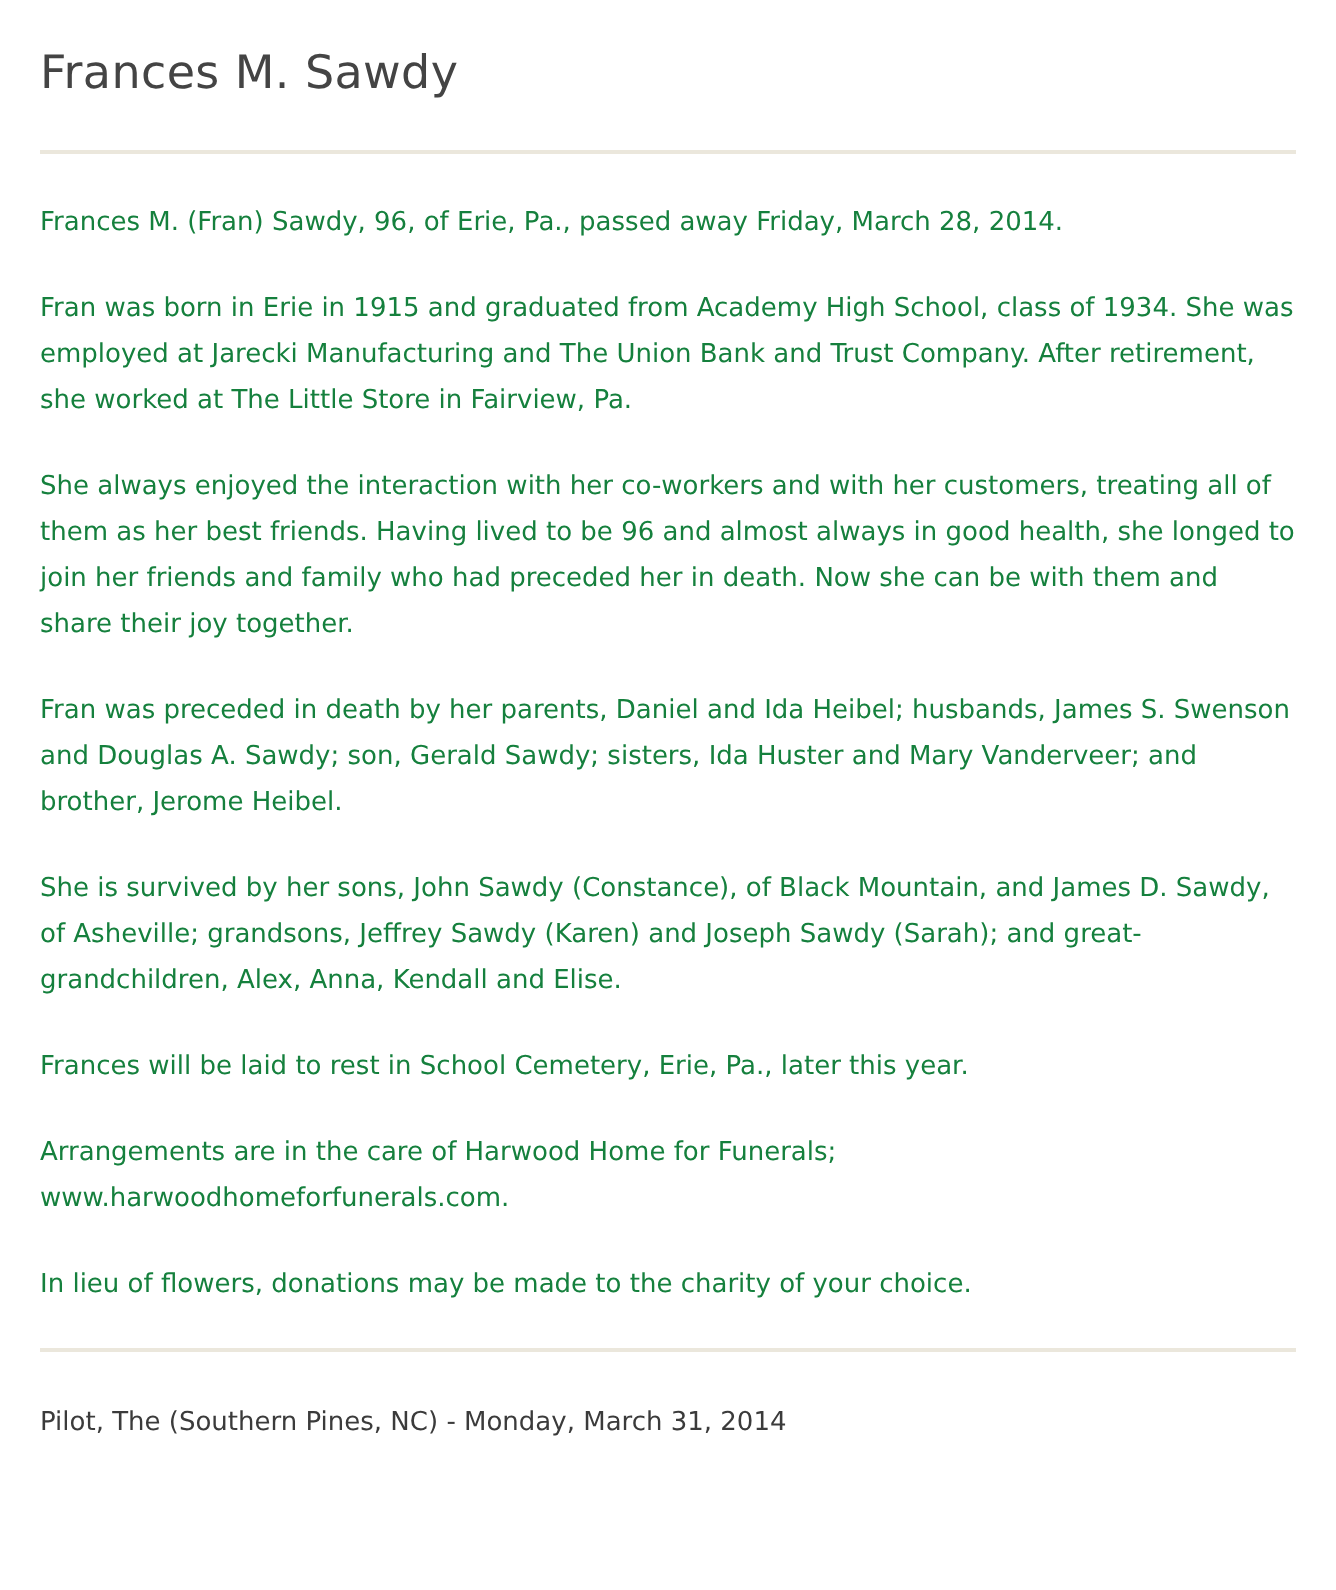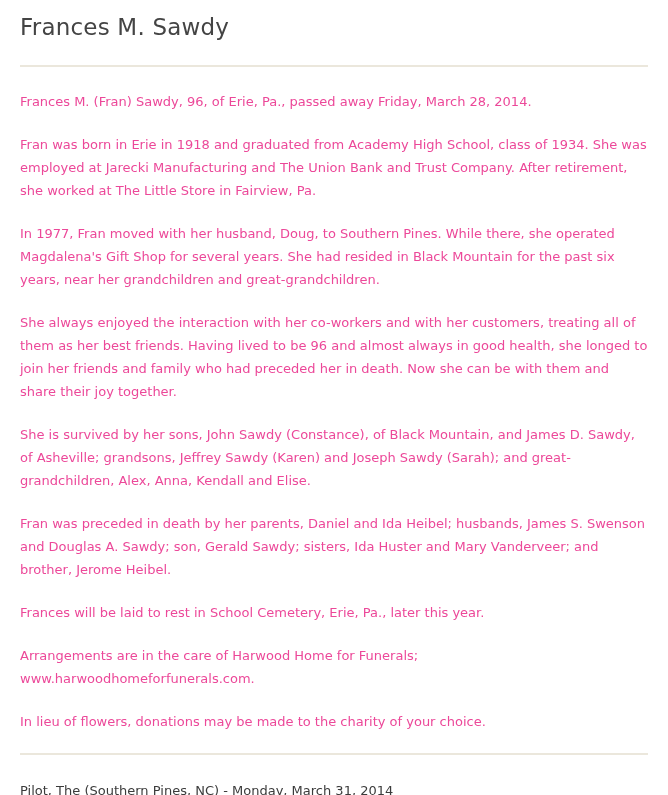--- a/index.html
+++ b/index.html
@@ -15,34 +15,34 @@
     color: #3b3b3b;
   }
   .page {
     padding: 13px 20px 16px 20px;
   }
   h1.article-title {
     font-size: 23px;
     line-height: 28px;
     font-weight: 400;
     color: #444444;
-    margin: 0 0 24px 0;
+    margin: 10px 0 24px 0;
     letter-spacing: 0.2px;
   }
   .divider {
     border: none;
     height: 2px;
     background: #ebe7dc;
     margin: 0 0 23px 0;
   }
   .article-body p {
     font-size: 13px;
     line-height: 23px;
     margin: 0 0 20px 0;
-    color: #ec4899;
+    color: #15803d;
   }
   .divider.bottom {
     margin: 0 0 24px 0;
   }
   .source-line {
     font-size: 13px;
     line-height: 23px;
     margin: 0;
     color: #3b3b3b;
   }
@@ -51,25 +51,24 @@
 <body>
 
 <div class="page">
 
   <h1 class="article-title">Frances M. Sawdy</h1>
 
   <hr class="divider top">
 
   <div class="article-body">
     <p>Frances M. (Fran) Sawdy, 96, of Erie, Pa., passed away Friday, March 28, 2014.</p>
-    <p>Fran was born in Erie in 1918 and graduated from Academy High School, class of 1934. She was employed at Jarecki Manufacturing and The Union Bank and Trust Company. After retirement, she worked at The Little Store in Fairview, Pa.</p>
-    <p>In 1977, Fran moved with her husband, Doug, to Southern Pines. While there, she operated Magdalena's Gift Shop for several years. She had resided in Black Mountain for the past six years, near her grandchildren and great-grandchildren.</p>
+    <p>Fran was born in Erie in 1915 and graduated from Academy High School, class of 1934. She was employed at Jarecki Manufacturing and The Union Bank and Trust Company. After retirement, she worked at The Little Store in Fairview, Pa.</p>
     <p>She always enjoyed the interaction with her co-workers and with her customers, treating all of them as her best friends. Having lived to be 96 and almost always in good health, she longed to join her friends and family who had preceded her in death. Now she can be with them and share their joy together.</p>
+    <p>Fran was preceded in death by her parents, Daniel and Ida Heibel; husbands, James S. Swenson and Douglas A. Sawdy; son, Gerald Sawdy; sisters, Ida Huster and Mary Vanderveer; and brother, Jerome Heibel.</p>
     <p>She is survived by her sons, John Sawdy (Constance), of Black Mountain, and James D. Sawdy, of Asheville; grandsons, Jeffrey Sawdy (Karen) and Joseph Sawdy (Sarah); and great-grandchildren, Alex, Anna, Kendall and Elise.</p>
-    <p>Fran was preceded in death by her parents, Daniel and Ida Heibel; husbands, James S. Swenson and Douglas A. Sawdy; son, Gerald Sawdy; sisters, Ida Huster and Mary Vanderveer; and brother, Jerome Heibel.</p>
     <p>Frances will be laid to rest in School Cemetery, Erie, Pa., later this year.</p>
     <p>Arrangements are in the care of Harwood Home for Funerals; www.harwoodhomeforfunerals.com.</p>
     <p>In lieu of flowers, donations may be made to the charity of your choice.</p>
   </div>
 
   <hr class="divider bottom">
 
   <p class="source-line">Pilot, The (Southern Pines, NC) - Monday, March 31, 2014</p>
 
 </div>

